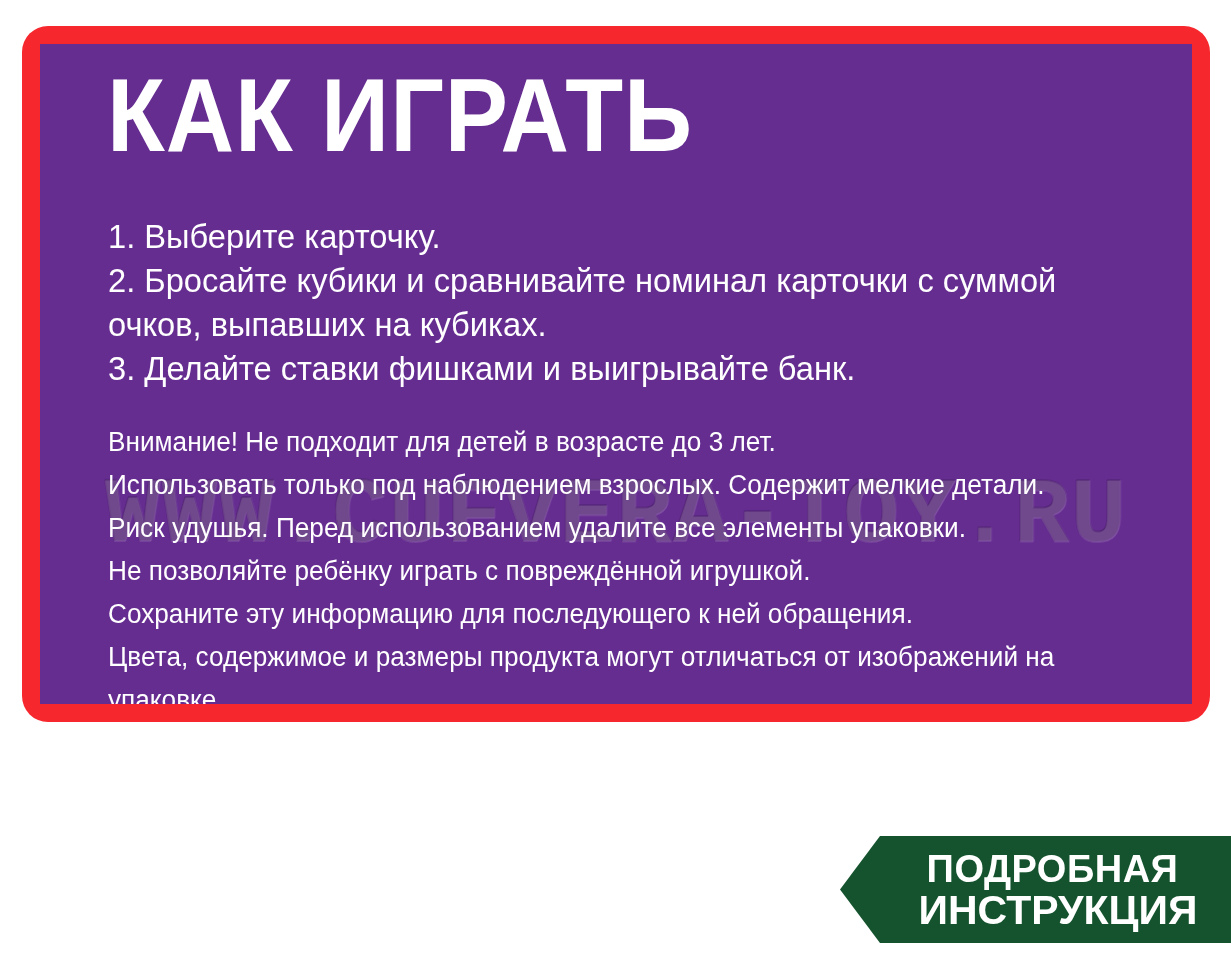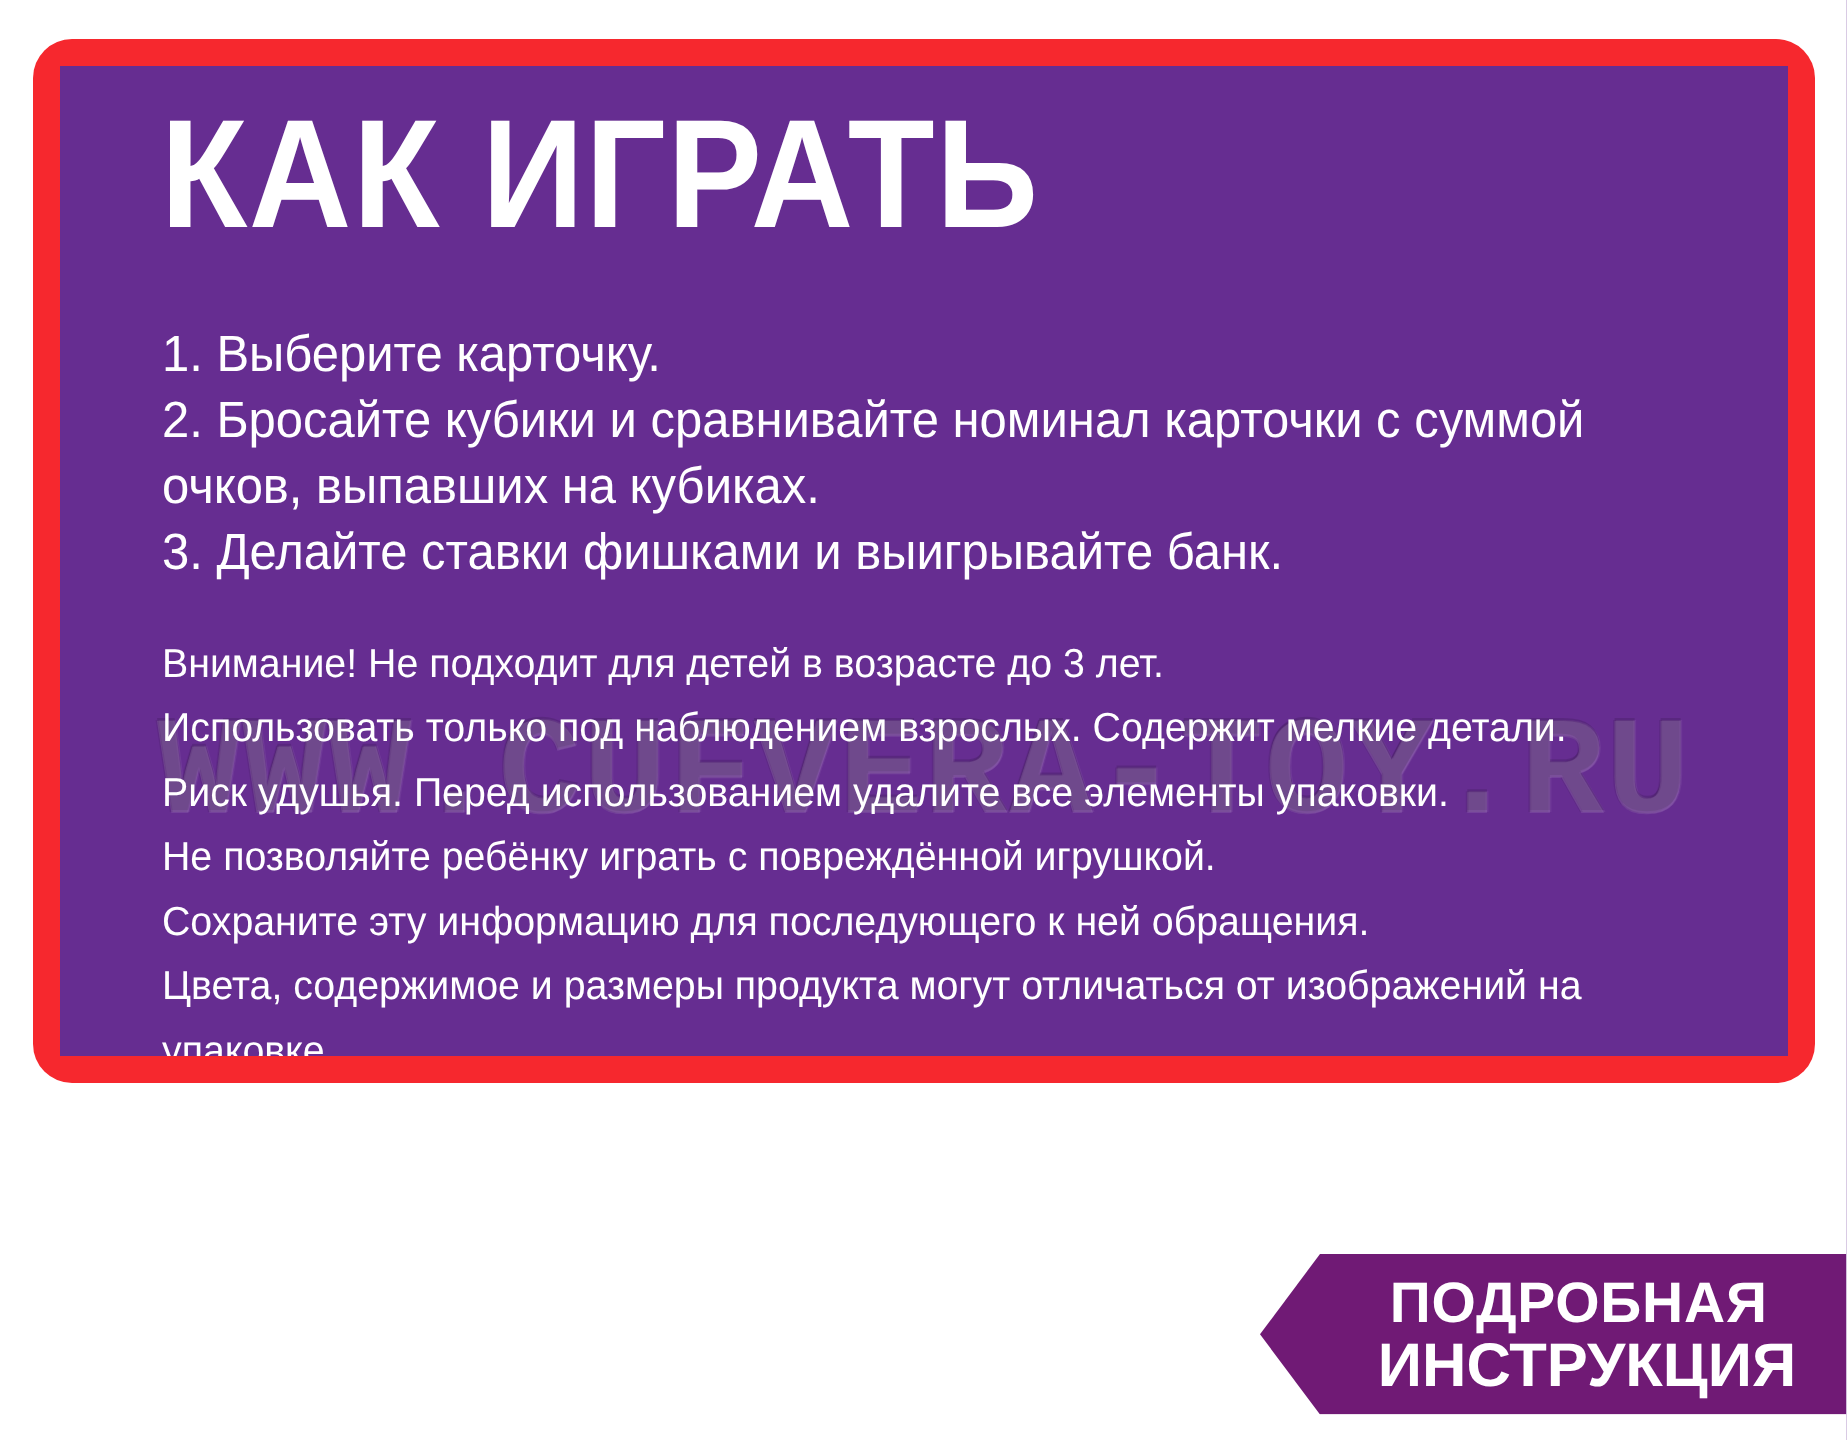--- a/index.html
+++ b/index.html
@@ -127,21 +127,21 @@
     white-space: normal;
   }
 
   
   #detailed-instruction-badge {
     position: absolute;
     left: 840px;
     top: 836px;
     width: 391px;
     height: 107px;
-    background: #701a75;
+    background: #14532d;
     -webkit-clip-path: polygon(0 50%, 40px 0, 100% 0, 100% 100%, 40px 100%);
     clip-path: polygon(0 50%, 40px 0, 100% 0, 100% 100%, 40px 100%);
     display: flex;
     flex-direction: column;
     align-items: center;
     justify-content: center;
     padding-left: 34px;
     box-sizing: border-box;
   }
   #detailed-instruction-badge .badge-line {

